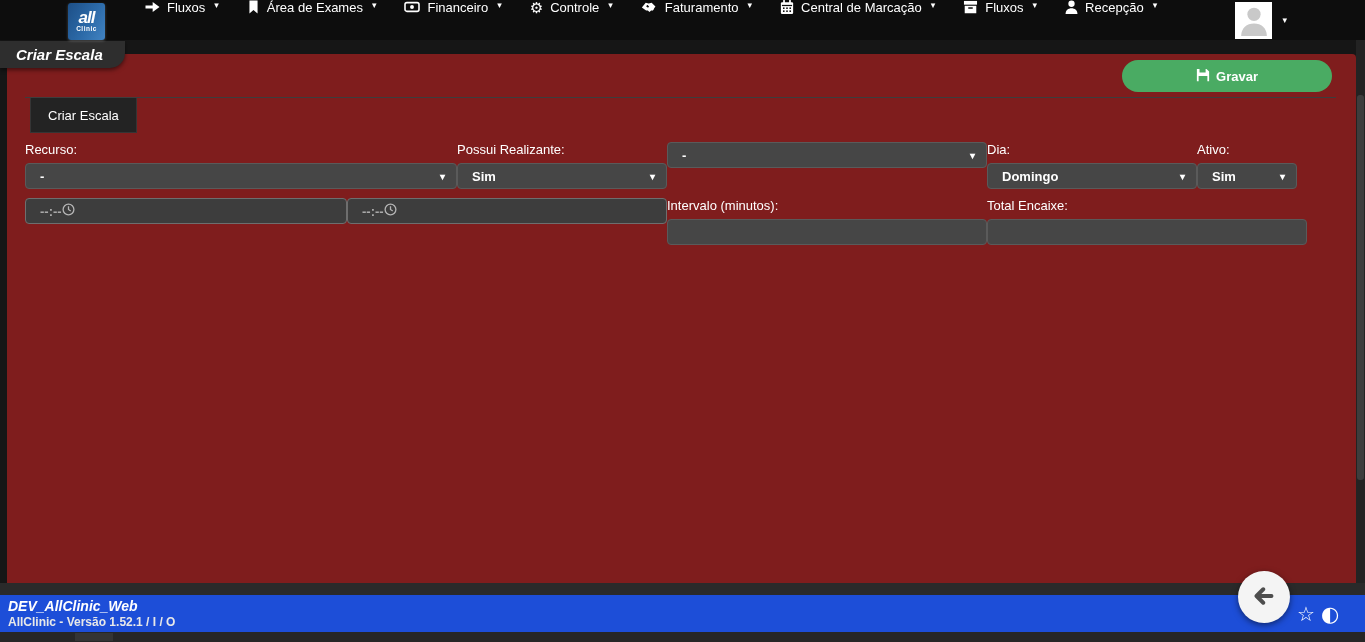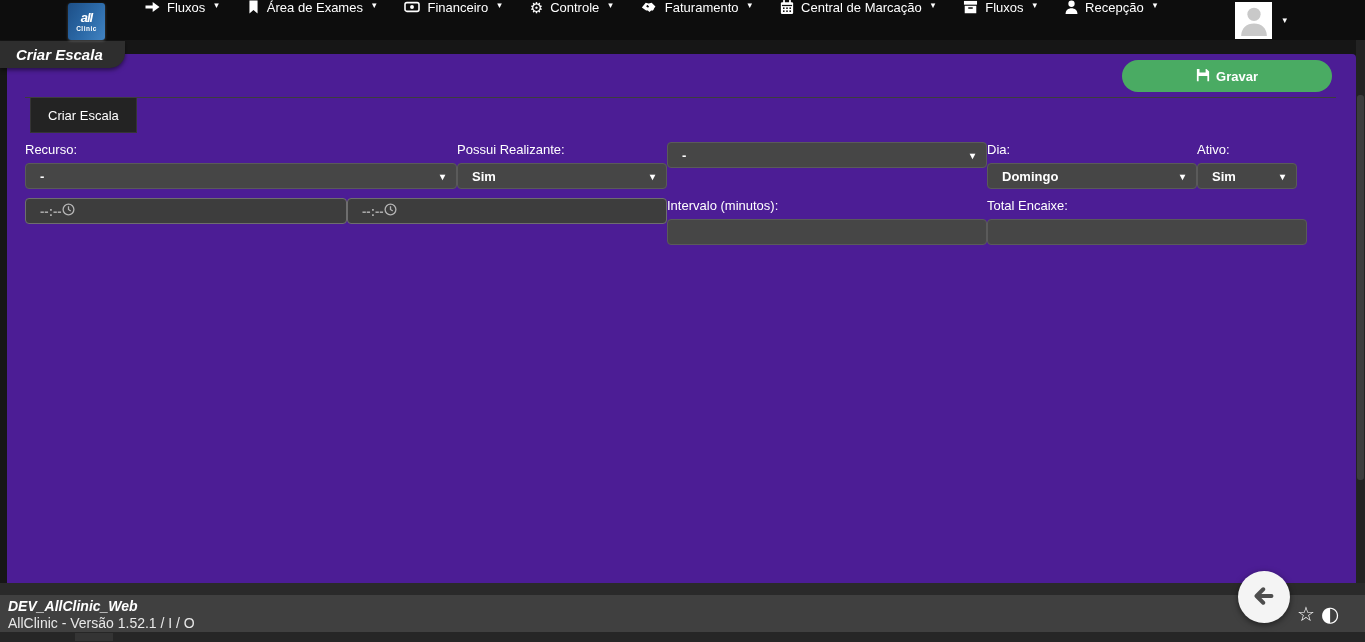--- a/index.html
+++ b/index.html
@@ -5,39 +5,39 @@
   * { margin:0; padding:0; box-sizing:border-box; }
   html,body { width:1365px; height:642px; overflow:hidden; background:#161616;
               font-family:"Liberation Sans", sans-serif; }
 
   
   .topnav { position:relative; height:40px; background:#0d0d0d; display:flex; align-items:center; z-index:5; }
   .logo { width:37px; height:37px; margin-left:68px; margin-top:2px; border-radius:3px;
           background:linear-gradient(120deg,#1d4f87 0%,#2c6aa8 55%,#4183c2 100%);
           box-shadow:0 1px 3px rgba(255,255,255,.25);
           display:flex; flex-direction:column; align-items:center; justify-content:center; }
-  .logo .l1 { color:#fff; font-weight:bold; font-style:italic; font-size:13px; line-height:15px; letter-spacing:-1px; }
+  .logo .l1 { color:#fff; font-weight:bold; font-style:italic; font-size:17px; line-height:15px; letter-spacing:-1px; }
   .logo .l2 { color:#fff; font-weight:bold; font-size:6.5px; letter-spacing:.5px; }
   .nav-items { display:flex; align-items:center; margin-left:26px; }
   .nav-item { display:flex; align-items:flex-start; gap:7px; padding:0 14px; height:40px;
               color:#fff; font-size:13px; font-weight:400; cursor:pointer; white-space:nowrap; }
   .nav-item svg { display:block; }
   .nav-item .gear-glyph { font-size:15px; line-height:1; }
   .caret { font-size:9px; color:#fff; margin-left:2px; }
   .user-menu { margin-left:auto; margin-right:78px; display:flex; align-items:center; gap:8px; }
   .avatar { width:37px; height:37px; background:#fff; border:3px solid #fff; display:flex; align-items:flex-end; justify-content:center; overflow:hidden; }
   .avatar svg { display:block; }
 
   
   .page { position:relative; height:602px; background:#161616; }
   .page-title-tab { position:absolute; top:1px; left:0; height:27px; min-width:117px; padding:0 22px 0 16px;
                     background:#2e2e2e; border-radius:0 0 15px 0; display:flex; align-items:center;
                     color:#fff; font-size:15px; font-weight:bold; font-style:italic;
                     box-shadow:0 2px 4px rgba(0,0,0,.5); z-index:4; }
-  .card { position:absolute; left:7px; top:14px; width:1349px; height:529px; background:#4c1d95; border-radius:4px 4px 0 0; }
+  .card { position:absolute; left:7px; top:14px; width:1349px; height:529px; background:#7f1d1d; border-radius:4px 4px 0 0; }
   .vscroll { position:absolute; right:0; top:0; width:9px; height:543px; background:#232323; }
   .vscroll .thumb { position:absolute; top:55px; left:1px; width:7px; height:385px; background:#3d3d3d; border-radius:3px; }
 
   .save-btn { position:absolute; top:6px; right:24px; width:210px; height:32px; border:none; border-radius:16px;
               background:#4aab63; color:#fff; font-size:13px; font-weight:bold; font-family:"Liberation Sans",sans-serif;
               display:flex; align-items:center; justify-content:center; gap:6px; cursor:pointer; }
   .separator { position:absolute; top:43px; left:18px; right:20px; height:1px; background:#3d3d3d; }
   .tab-active { position:absolute; top:44px; left:23px; height:35px; padding:0 17px;
                 background:#232323; border:1px solid #353535; border-top:none;
                 display:flex; align-items:center; color:#fff; font-size:13px; cursor:pointer; }
@@ -49,23 +49,23 @@
             display:flex; align-items:center; padding:0 11px 0 14px; color:#fff; font-size:13px; font-weight:600; cursor:pointer; }
   .select .caret { margin-left:auto; font-size:10px; }
   .timebox { height:26px; background:#3d3d3d; border:1px solid #6e6e6e; border-radius:4px;
              display:flex; align-items:center; padding:0 9px 0 14px; color:#a9a9a9; font-size:13px; font-weight:bold; cursor:text; }
   .timebox svg { margin-left:auto; }
   .textinput { width:100%; height:26px; background:#464646; border:1px solid #5a5a5a; border-radius:4px;
                color:#fff; font-size:13px; padding:0 10px; font-family:"Liberation Sans",sans-serif; }
 
   
   .band { position:absolute; left:0; right:0; top:543px; height:12px; background:#2a2a2a; }
-  .footer { position:absolute; left:0; right:0; top:555px; height:37px; background:#404040; color:#fff; }
+  .footer { position:absolute; left:0; right:0; top:555px; height:37px; background:#1d4ed8; color:#fff; }
   .footer .app { position:absolute; left:8px; top:3px; font-size:14px; font-weight:bold; font-style:italic; }
-  .footer .ver { position:absolute; left:8px; top:20px; font-size:14px; font-weight:normal; color:#e8e8e8; }
+  .footer .ver { position:absolute; left:8px; top:20px; font-size:12px; font-weight:bold; color:#e8e8e8; }
   .hscroll { position:absolute; left:0; right:0; top:592px; height:10px; background:#262626; }
   .hscroll .thumb { position:absolute; left:75px; top:1px; width:38px; height:8px; background:#343434; }
 
   .back-fab { position:absolute; left:1238px; top:531px; width:52px; height:52px; border-radius:50%;
               background:#f4f4f4; border:none; display:flex; align-items:center; justify-content:center;
               cursor:pointer; box-shadow:0 2px 6px rgba(0,0,0,.5); z-index:6; }
   .star-btn, .contrast-btn { position:absolute; top:564px; background:none; border:none; color:#fff;
               font-size:20px; line-height:20px; cursor:pointer; z-index:6; font-family:"DejaVu Sans",sans-serif; }
   .star-btn { left:1297px; }
   .contrast-btn { left:1321px; font-size:21px; }

